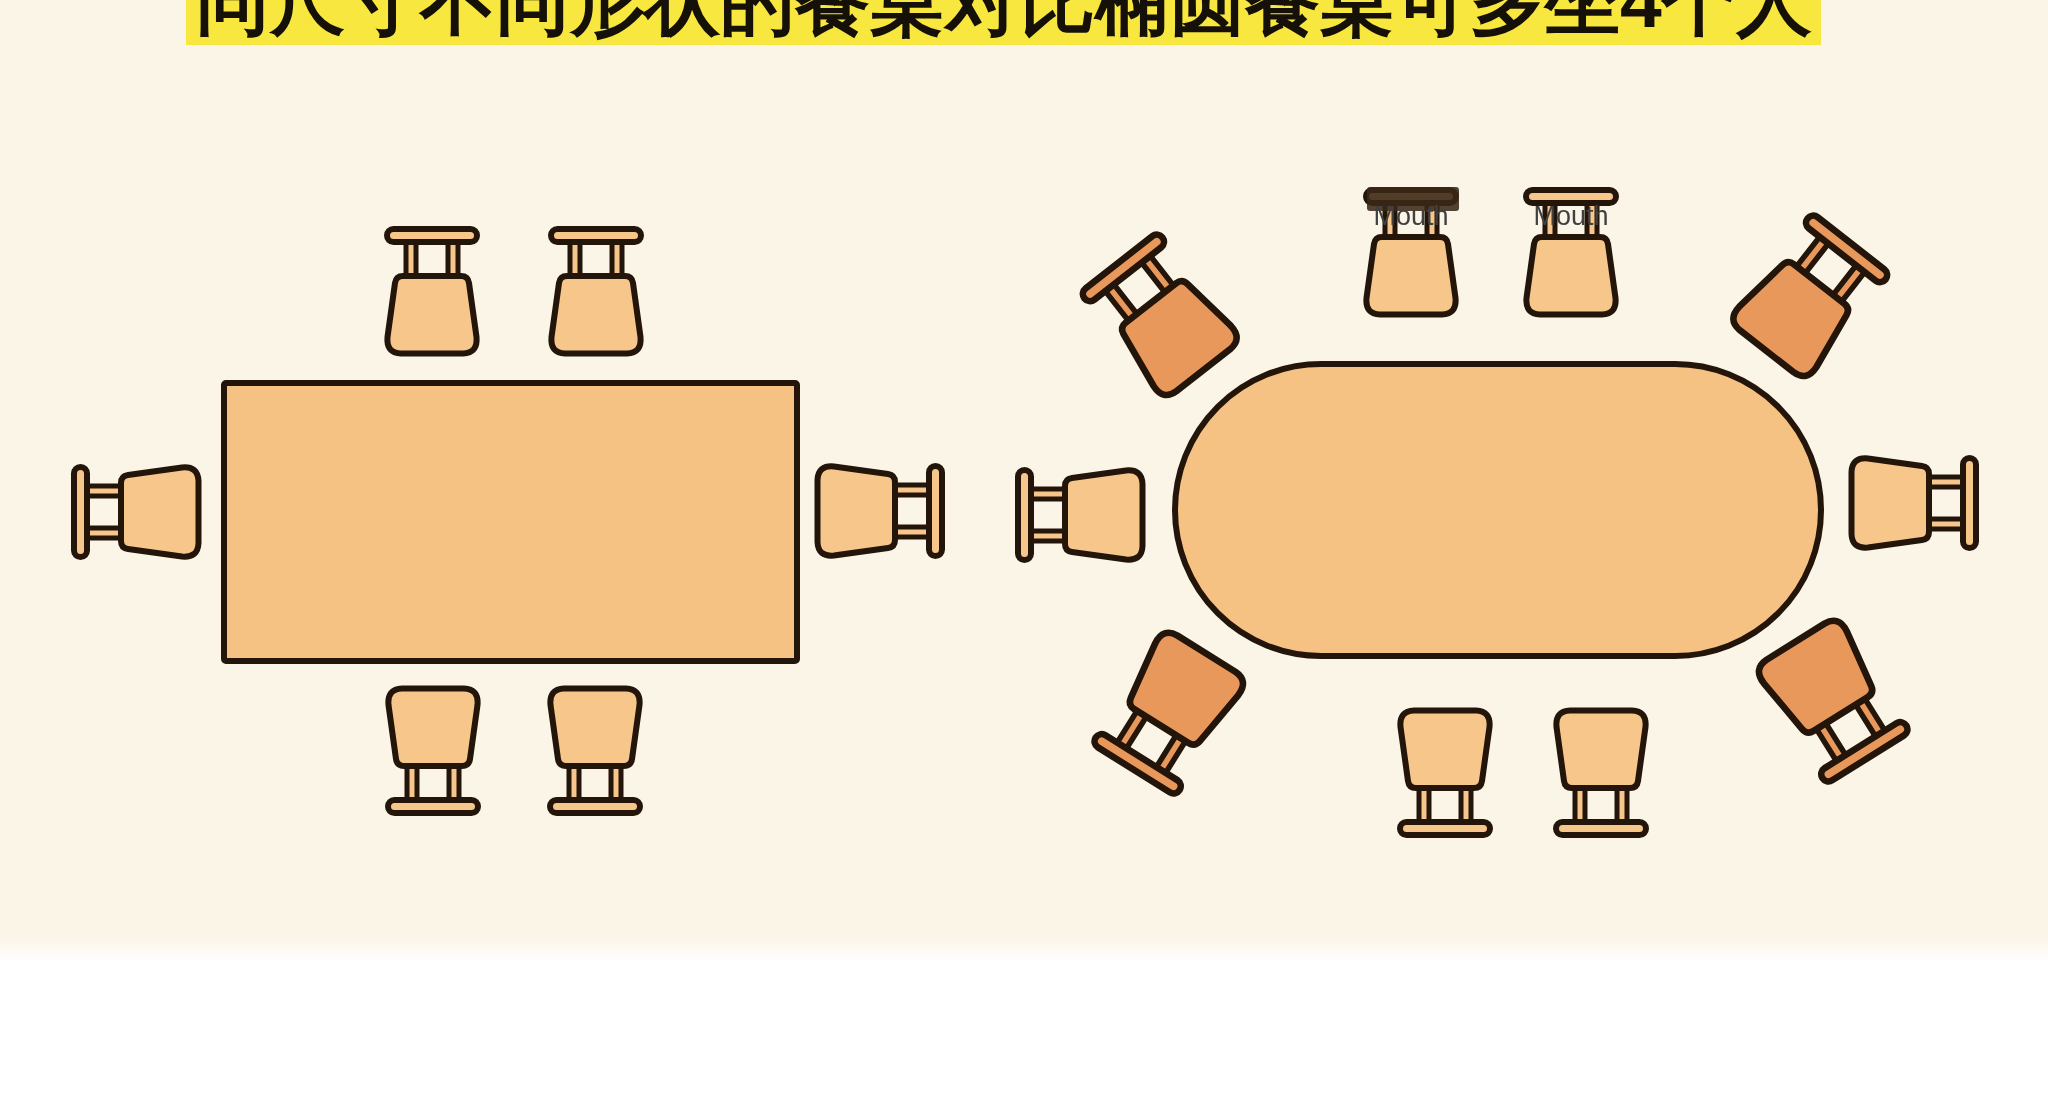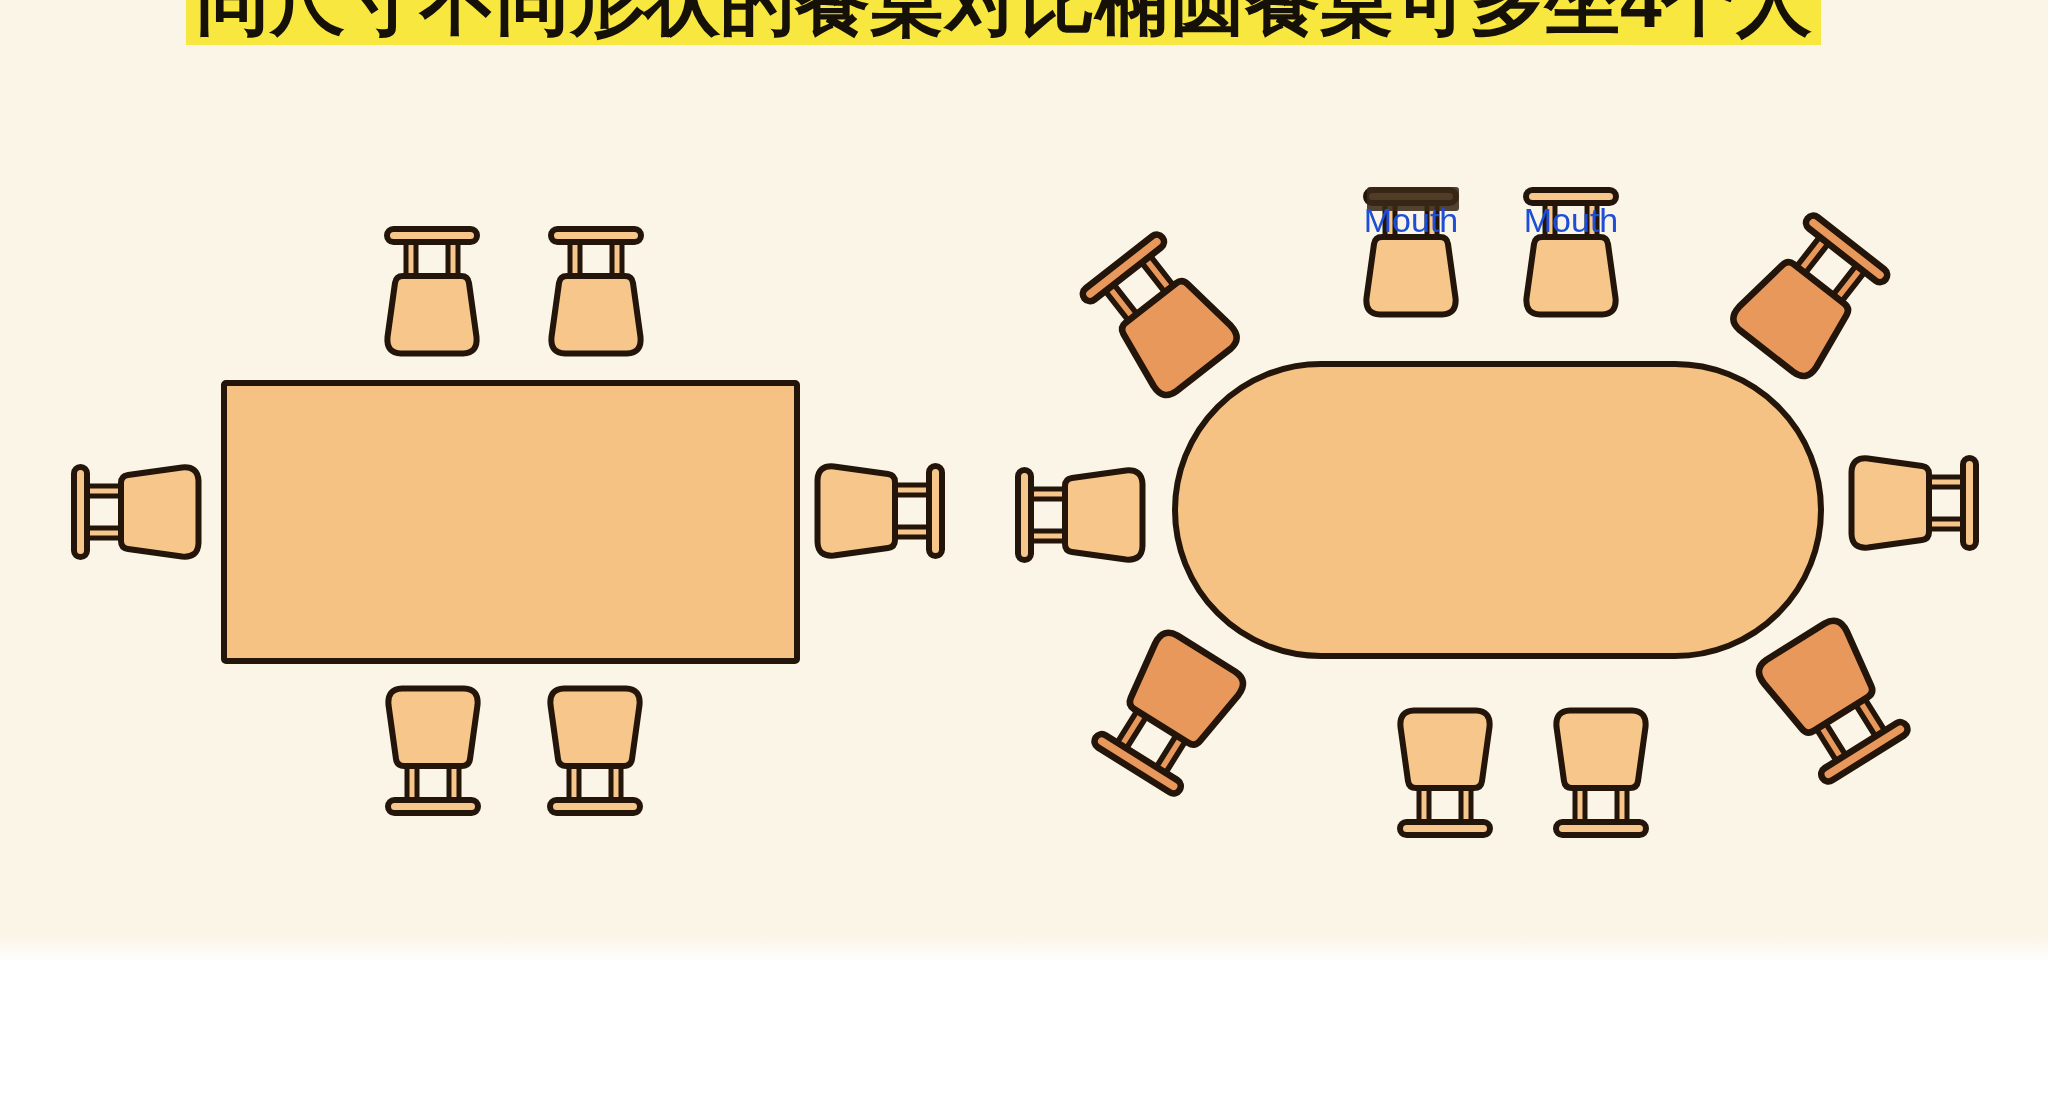--- a/index.html
+++ b/index.html
@@ -65,23 +65,23 @@
     left:1367px;top:187px;
     width:92px;height:24px;
     background:rgba(58,41,24,0.88);
     border-radius:3px;
   }
   .mouth-label{
     position:absolute;
     top:201px;
     width:120px;
     text-align:center;
-    font-size:34px;
+    font-size:27px;
     font-weight:500;
-    color:#1d4ed8;
+    color:#404040;
     font-family:"Liberation Sans", sans-serif;
   }
   .mouth-label.m1{left:1351px;}
   .mouth-label.m2{left:1511px;}
   
   .footer-white{
     position:absolute;
     left:0;top:936px;width:100%;height:170px;
     background:linear-gradient(to bottom, rgba(255,255,255,0) 0px, var(--footer-bg) 26px, var(--footer-bg) 100%);
   }

